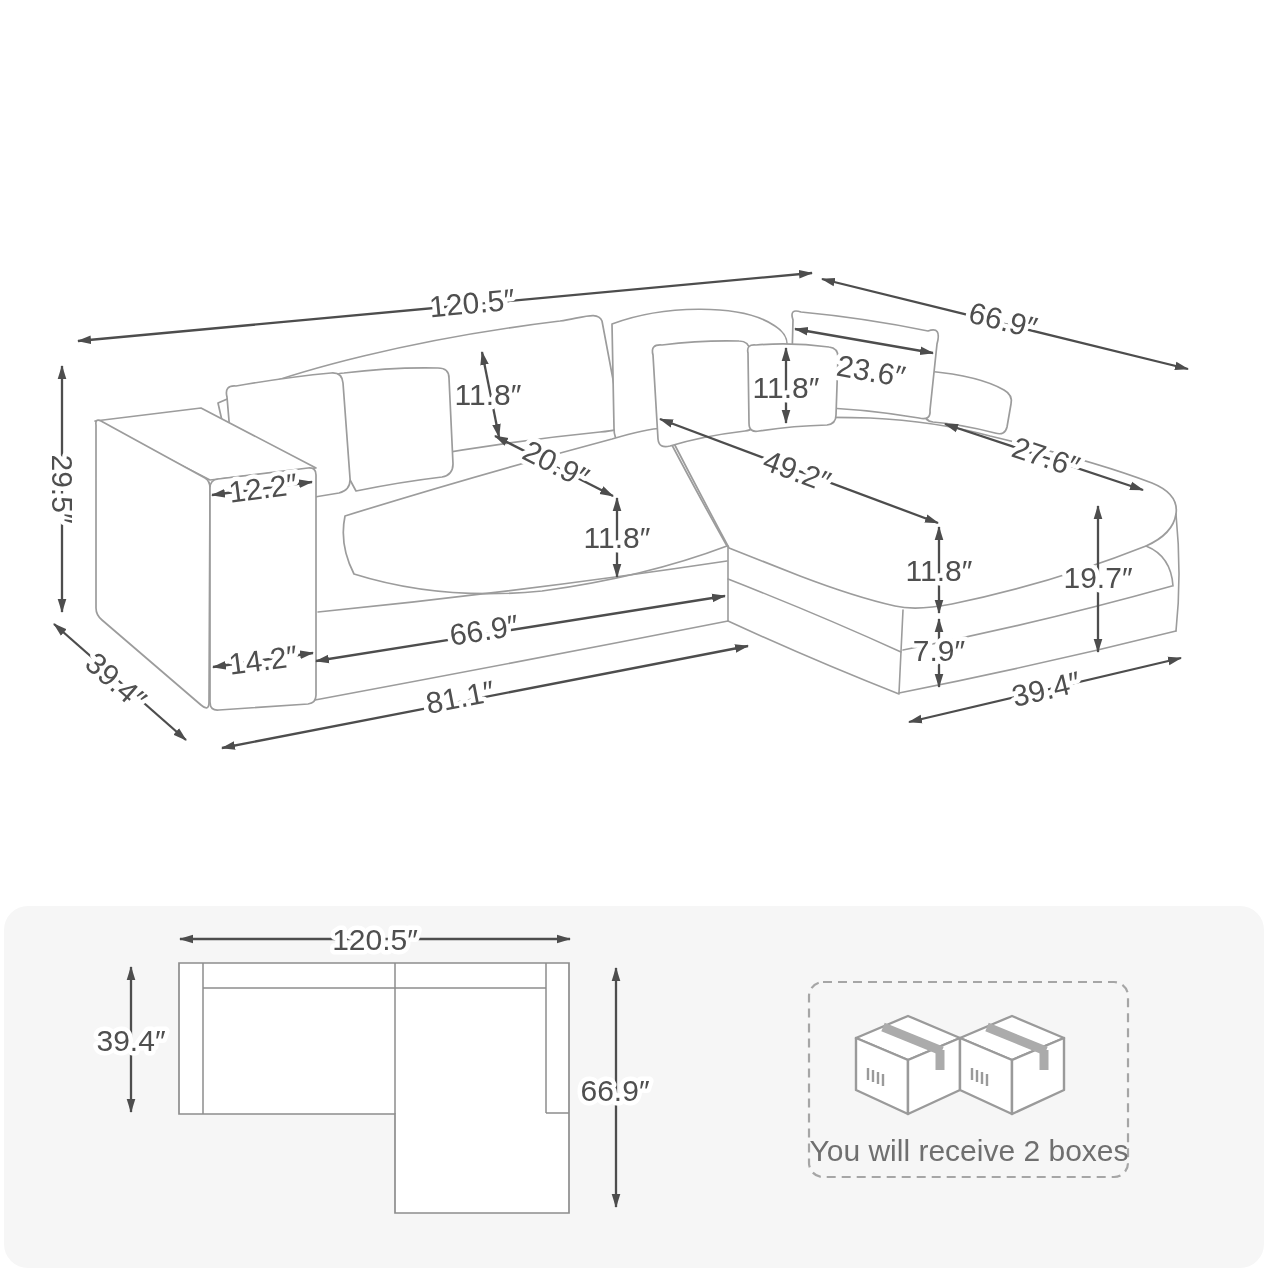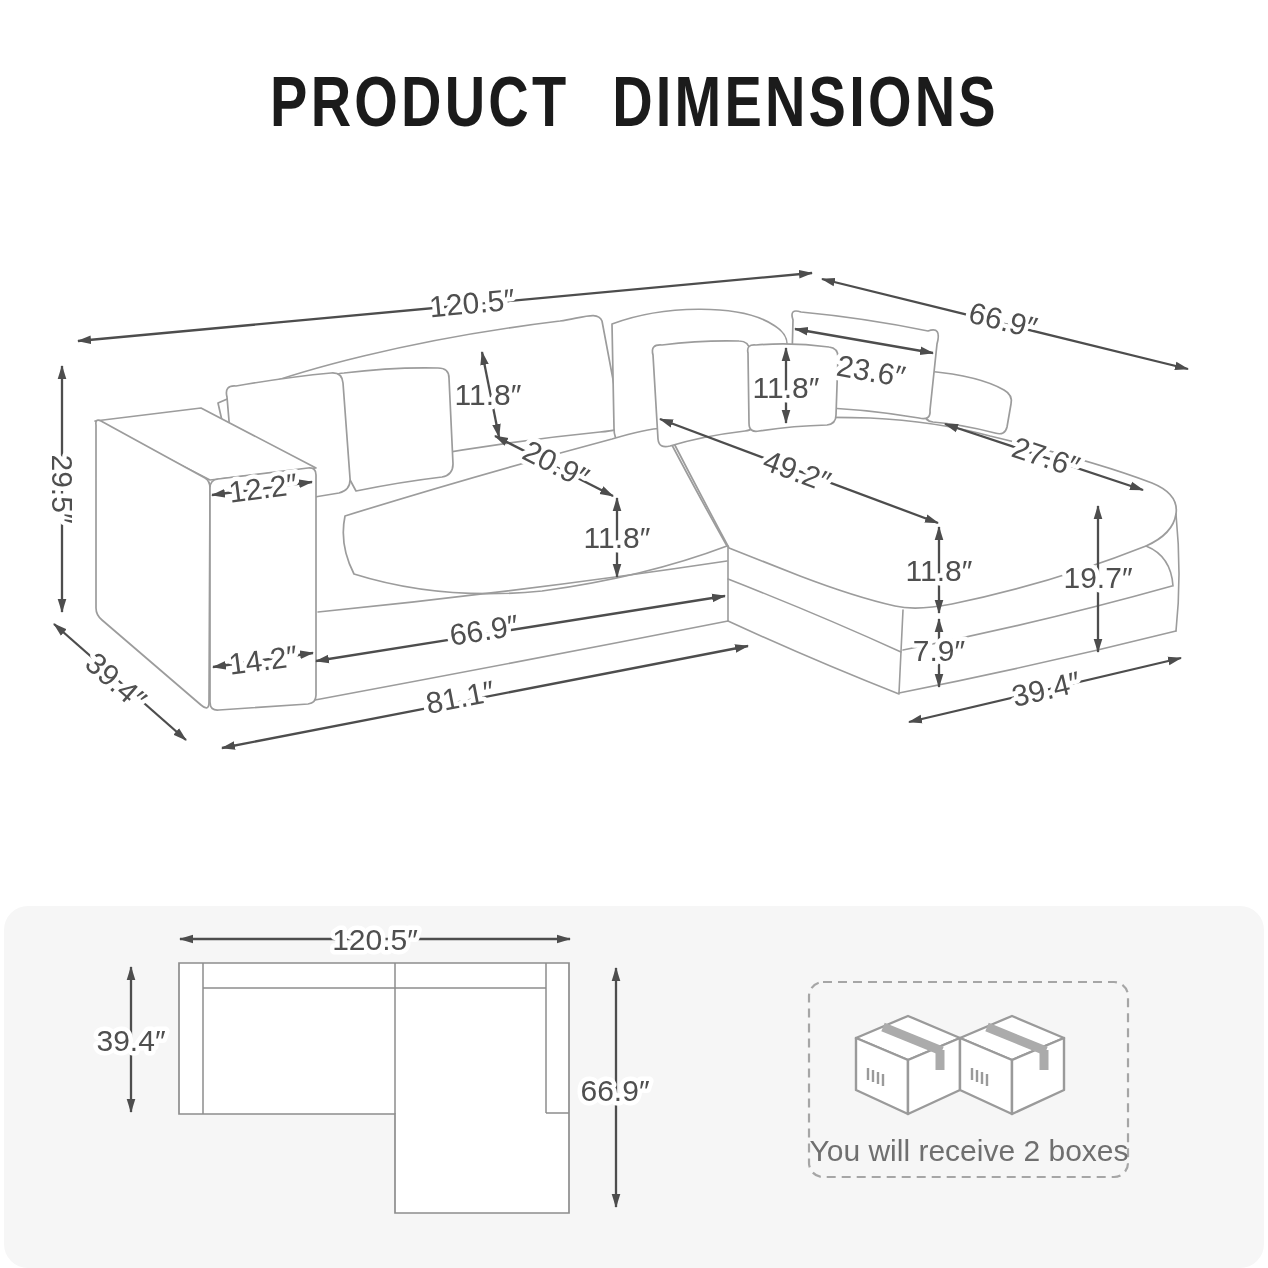--- a/index.html
+++ b/index.html
@@ -24,23 +24,20 @@
   .tape{fill:none;stroke:#ababab;stroke-width:9;}
   .barcode{fill:none;stroke:#9a9a9a;stroke-width:2.4;}
   .note{font-family:"Liberation Sans",sans-serif;font-size:30px;fill:#6f6f6f;
         text-anchor:middle;dominant-baseline:central;}
 </style>
 </head>
 <body>
 
 <div class="page">
 
-  <div class="title-wrap">
-    <span class="title">PRODUCT DIMENSIONS</span>
-  </div>
 
   <svg class="diagram" width="1268" height="1268" viewBox="0 0 1268 1268" xmlns="http://www.w3.org/2000/svg">
 
     <defs>
       <marker id="ah" viewBox="0 0 14 10" refX="13" refY="5" markerWidth="14" markerHeight="10" orient="auto-start-reverse" markerUnits="userSpaceOnUse">
         <path d="M 14,5 L 0,0.7 L 0,9.3 Z" fill="#4d4d4d"></path>
       </marker>
       <g id="boxicon">
         <path class="boxface" d="M 0,30 L 52,8 L 104,30 L 52,52 Z"></path>
         <path class="boxface" d="M 0,30 L 52,52 L 52,106 L 0,82 Z"></path>

